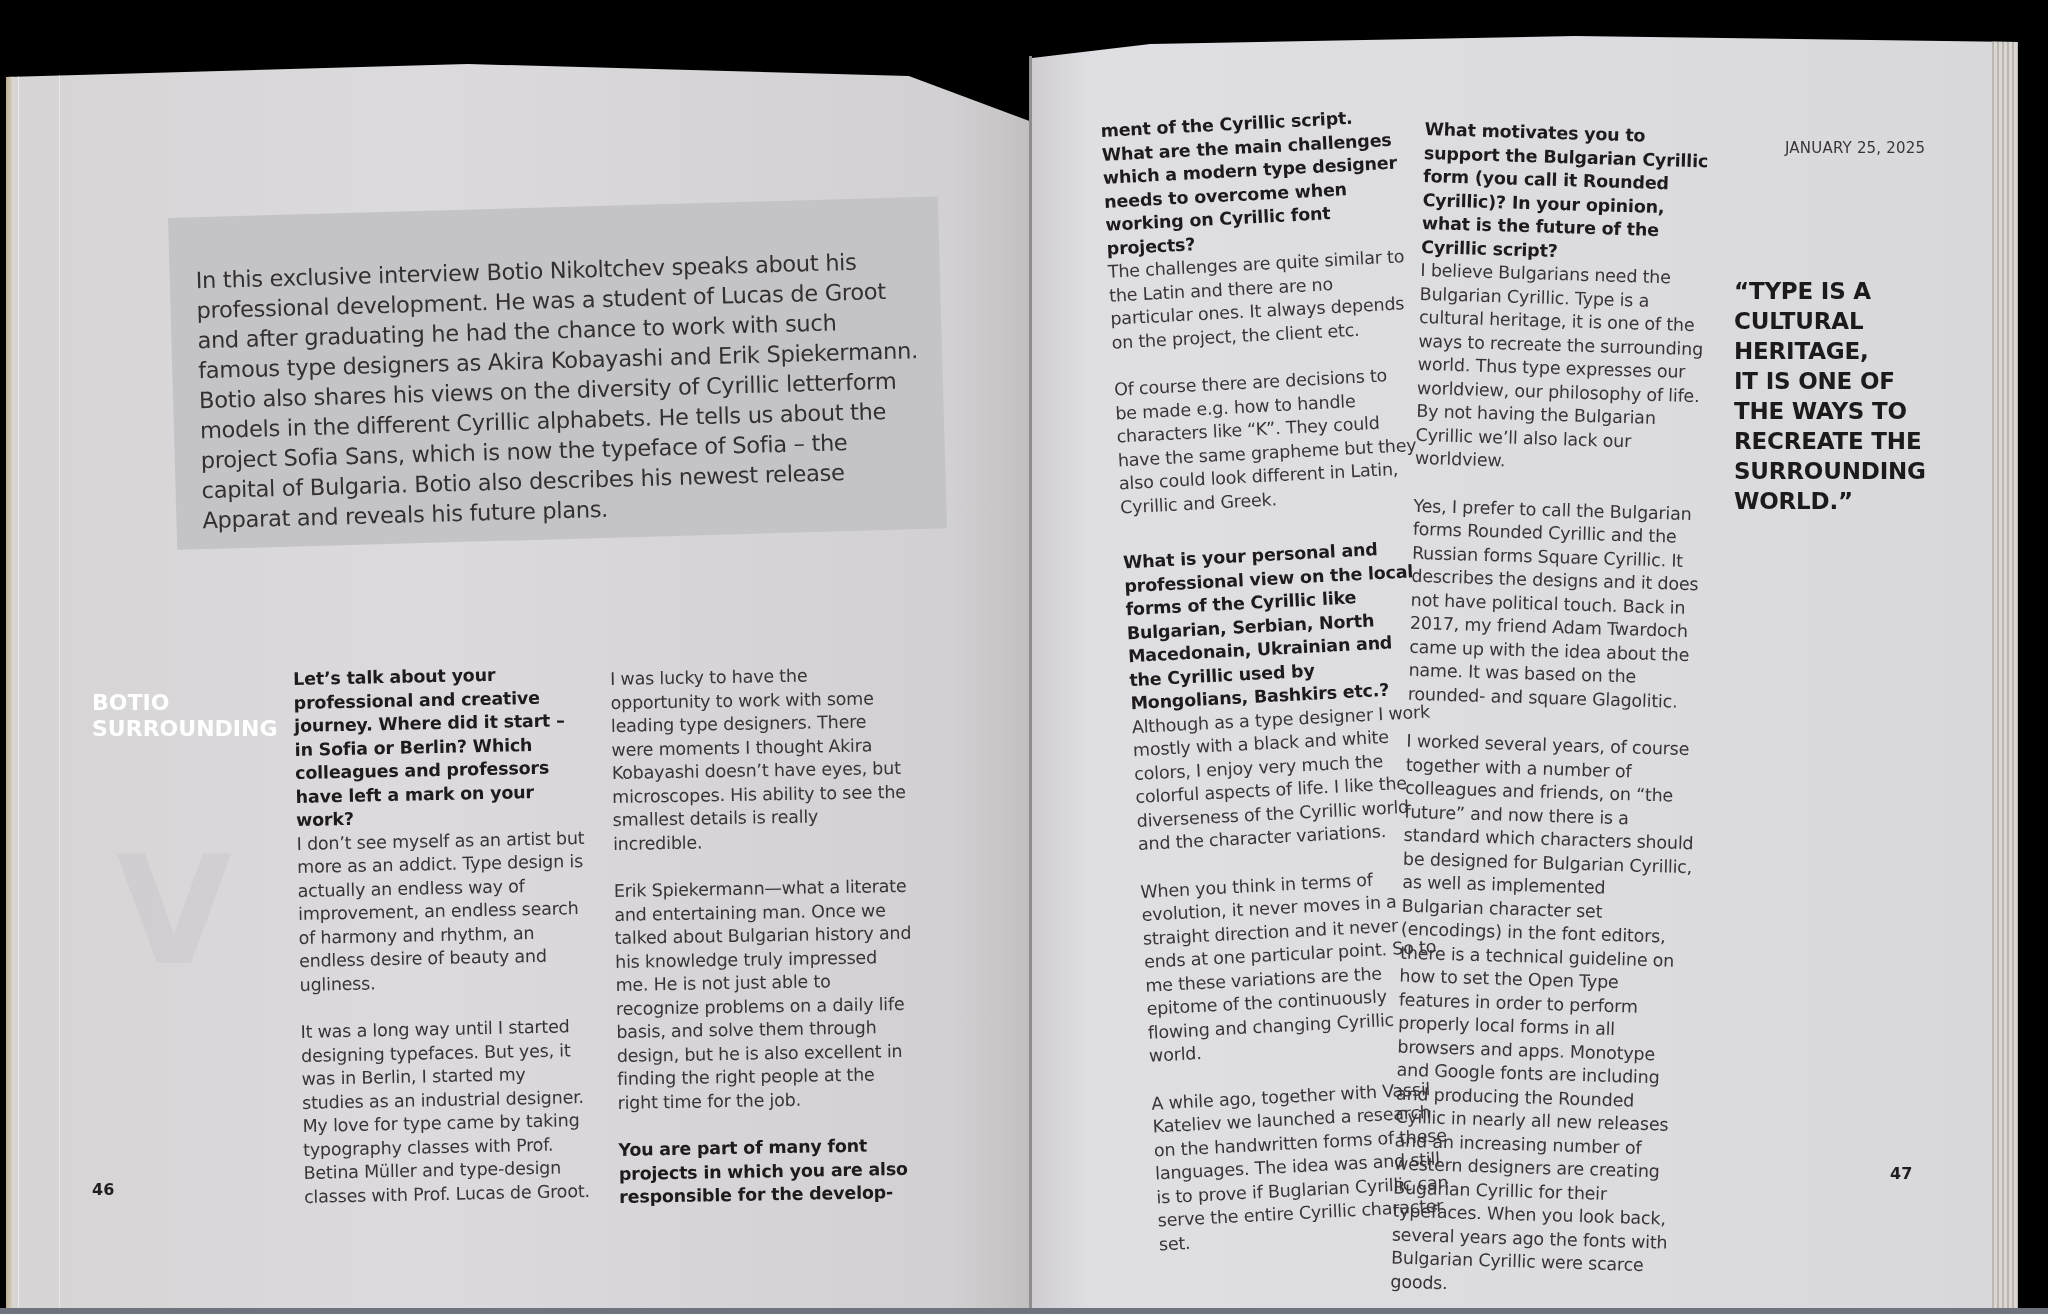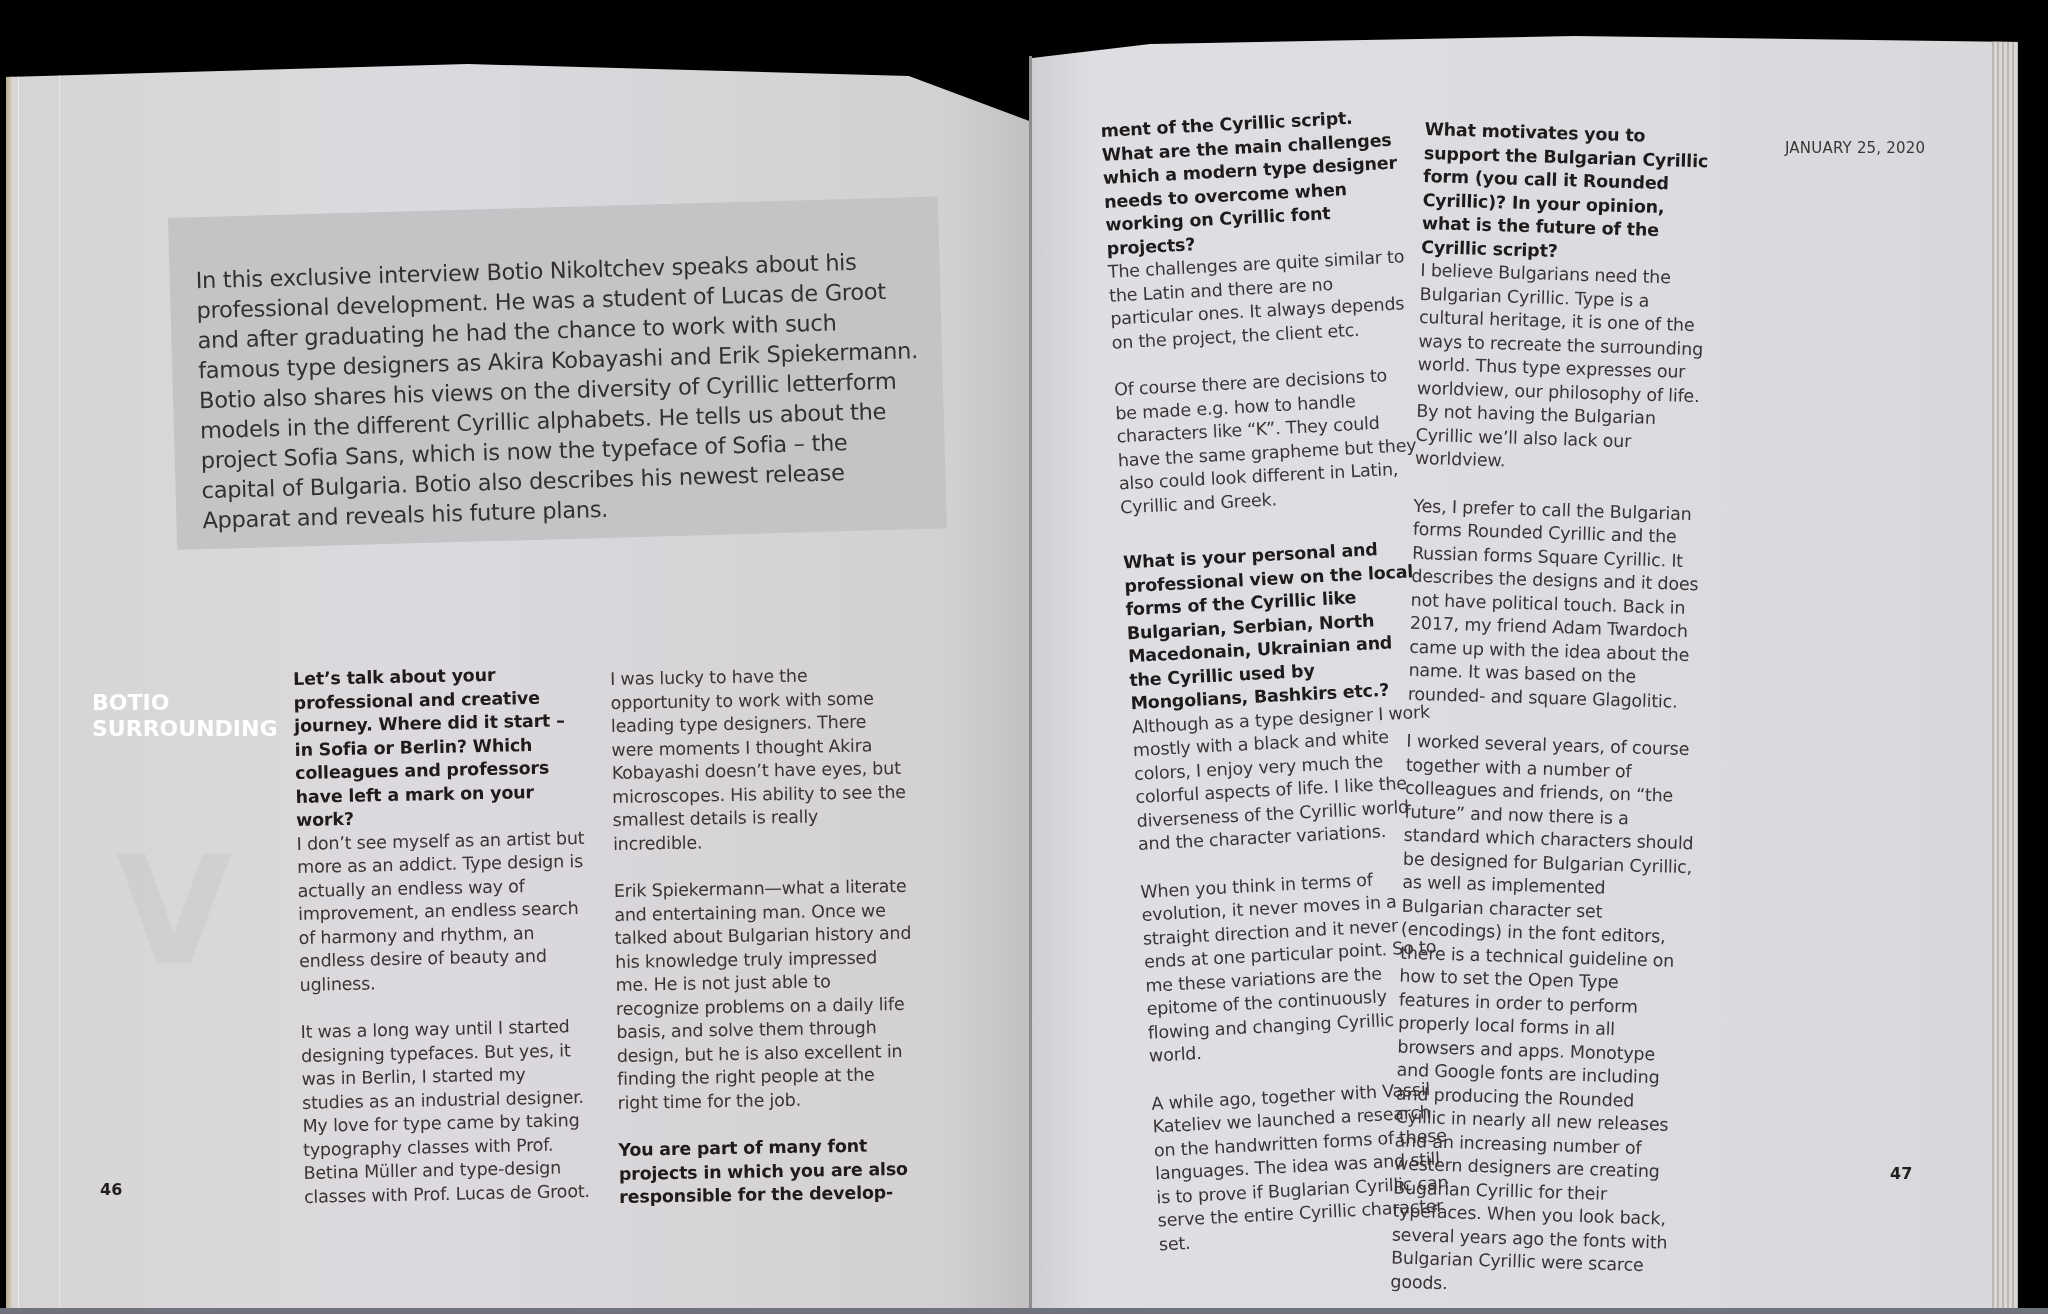--- a/index.html
+++ b/index.html
@@ -88,21 +88,21 @@
     font-size: 15px; color: #3a3638; letter-spacing: 0.2px;
   }
   .pull-quote {
     position: absolute; left: 1734px; top: 276px; width: 240px;
     font-size: 23px; line-height: 30px; font-weight: 700; color: #1d1a1b;
     letter-spacing: -0.2px;
   }
   .pull-quote span { display: block; }
 
   .page-num { position: absolute; font-size: 16px; font-weight: 700; color: #221e1f; }
-  .pn-left { left: 100px; top: 1180px; }
+  .pn-left { left: 92px; top: 1180px; }
   .pn-right { left: 1890px; top: 1164px; text-align: right; }
 
   .ghost {
     position: absolute; font-size: 150px; font-weight: 700; color: rgba(120,118,122,0.08);
     transform: scaleX(-1); pointer-events: none;
   }
 </style>
 </head>
 <body>
 
@@ -152,19 +152,29 @@
     <p class="body-text para-gap">A while ago, together with Vassil Kateliev we launched a research on the handwritten forms of these languages. The idea was and still is to prove if Buglarian Cyrillic can serve the entire Cyrillic character set.</p>
   </div>
 
   <div class="col col-r2">
     <p class="q-text">What motivates you to support the Bulgarian Cyrillic form (you call it Rounded Cyrillic)? In your opinion, what is the future of the Cyrillic script?</p>
     <p class="body-text">I believe Bulgarians need the Bulgarian Cyrillic. Type is a cultural heritage, it is one of the ways to recreate the surrounding world. Thus type expresses our worldview, our philosophy of life. By not having the Bulgarian Cyrillic we’ll also lack our worldview.</p>
     <p class="body-text para-gap">Yes, I prefer to call the Bulgarian forms Rounded Cyrillic and the Russian forms Square Cyrillic. It describes the designs and it does not have political touch. Back in 2017, my friend Adam Twardoch came up with the idea about the name. It was based on the rounded- and square Glagolitic.</p>
     <p class="body-text para-gap">I worked several years, of course together with a number of colleagues and friends, on “the future” and now there is a standard which characters should be designed for Bulgarian Cyrillic, as well as implemented Bulgarian character set (encodings) in the font editors, there is a technical guideline on how to set the Open Type features in order to perform properly local forms in all browsers and apps. Monotype and Google fonts are including and producing the Rounded Cyillic in nearly all new releases and an increasing number of western designers are creating Bugarian Cyrillic for their typefaces. When you look back, several years ago the fonts with Bulgarian Cyrillic were scarce goods.</p>
   </div>
 
-  <div class="date">JANUARY 25, 2020</div>
+  <div class="date">JANUARY 25, 2025</div>
 
+  <div class="pull-quote">
+    <span>“TYPE IS A</span>
+    <span>CULTURAL</span>
+    <span>HERITAGE,</span>
+    <span>IT IS ONE OF</span>
+    <span>THE WAYS TO</span>
+    <span>RECREATE THE</span>
+    <span>SURROUNDING</span>
+    <span>WORLD.”</span>
+  </div>
 
   <div class="page-num pn-right">47</div>
 
   <div class="bottom-edge"></div>
 </div>
 
 </body></html>

